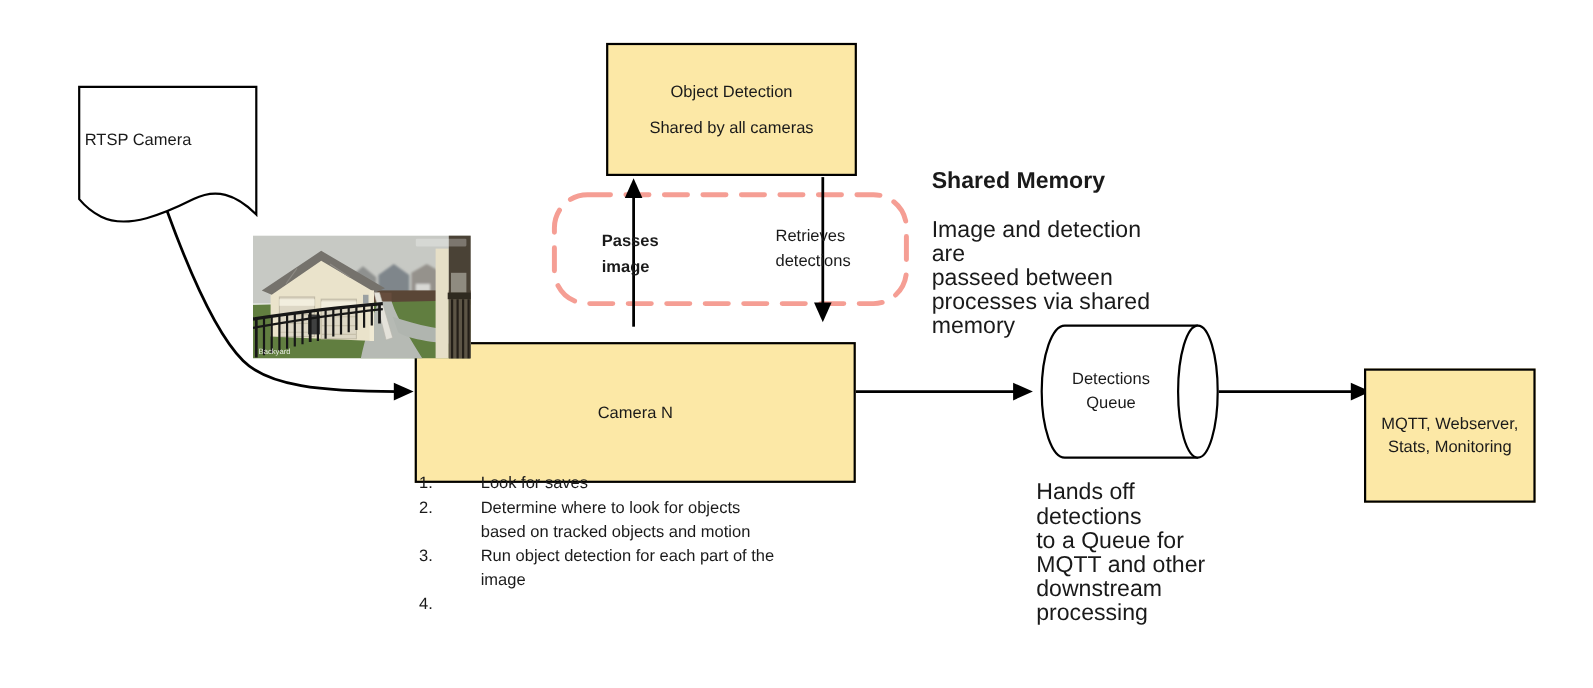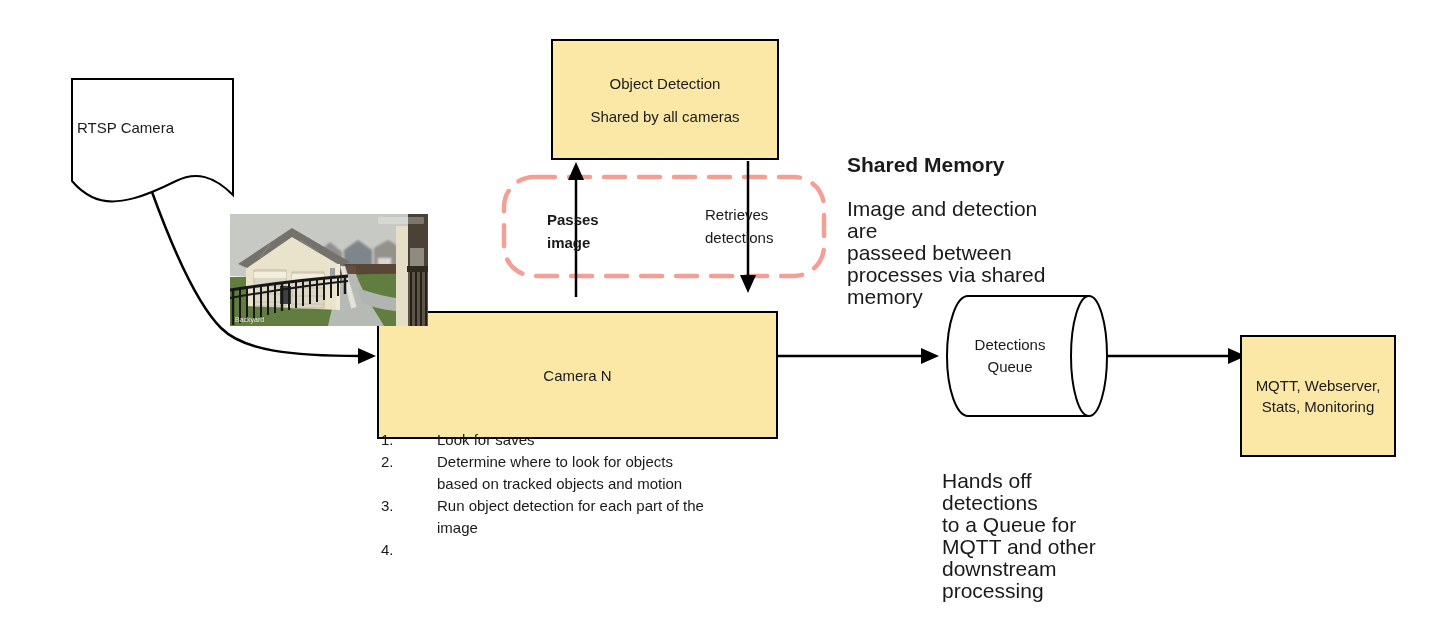--- a/index.html
+++ b/index.html
@@ -126,21 +126,21 @@
 
 
   <div class="note" style="left:847px;top:132px;width:210px;">
     <div class="bold">Shared Memory</div>
     <div class="pre">Image and detection are
 passeed between
 processes via shared
 memory</div>
   </div>
 
-  <div class="note" style="left:942px;top:437px;width:185px;margin-top:33px;">Hands off detections
+  <div class="note" style="left:942px;top:437px;width:185px;">Hands off detections
 to a Queue for
 MQTT and other
 downstream
 processing</div>
 
   <div id="steps">
     <div class="step-row">
       <div class="step-num">1.</div>
       <div class="step-text">Look for saves</div>
     </div>

